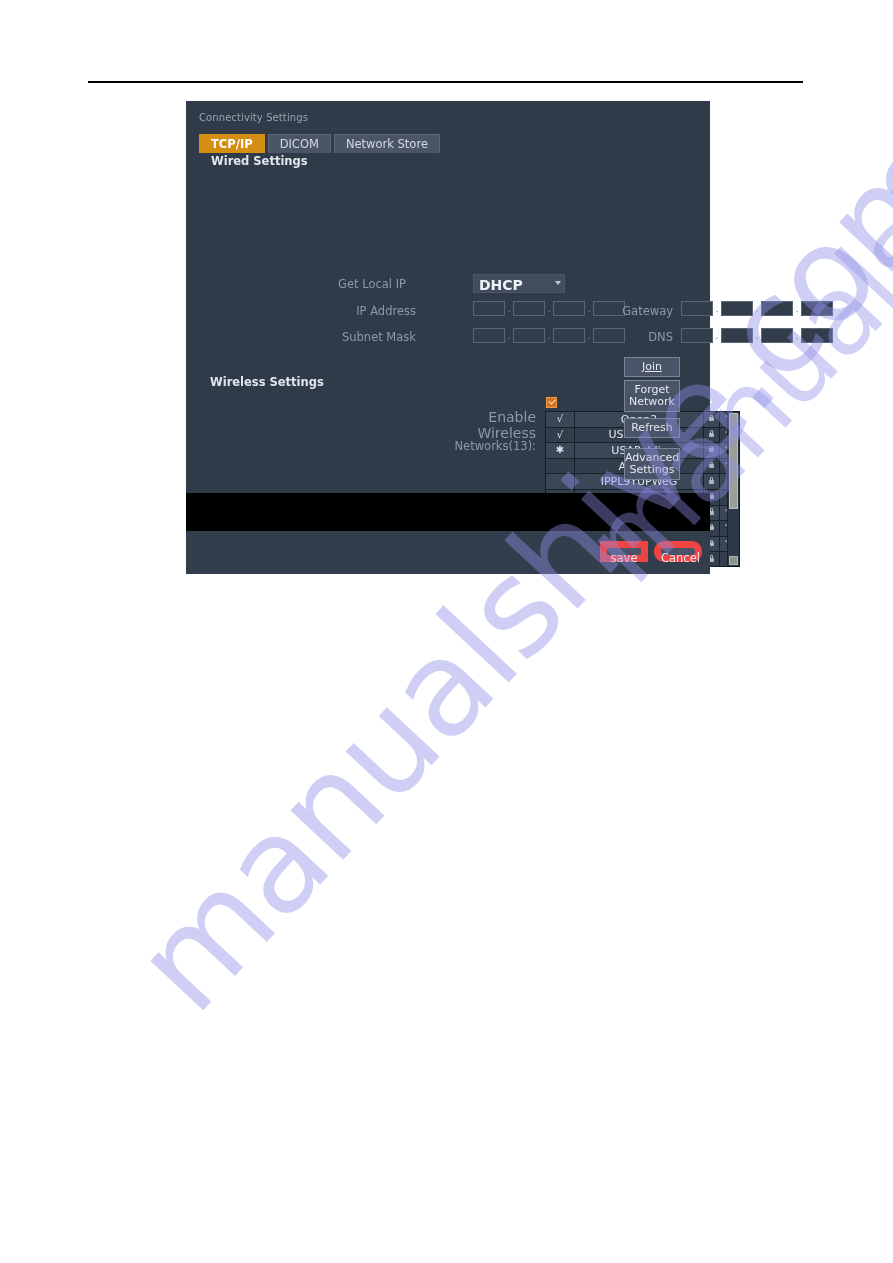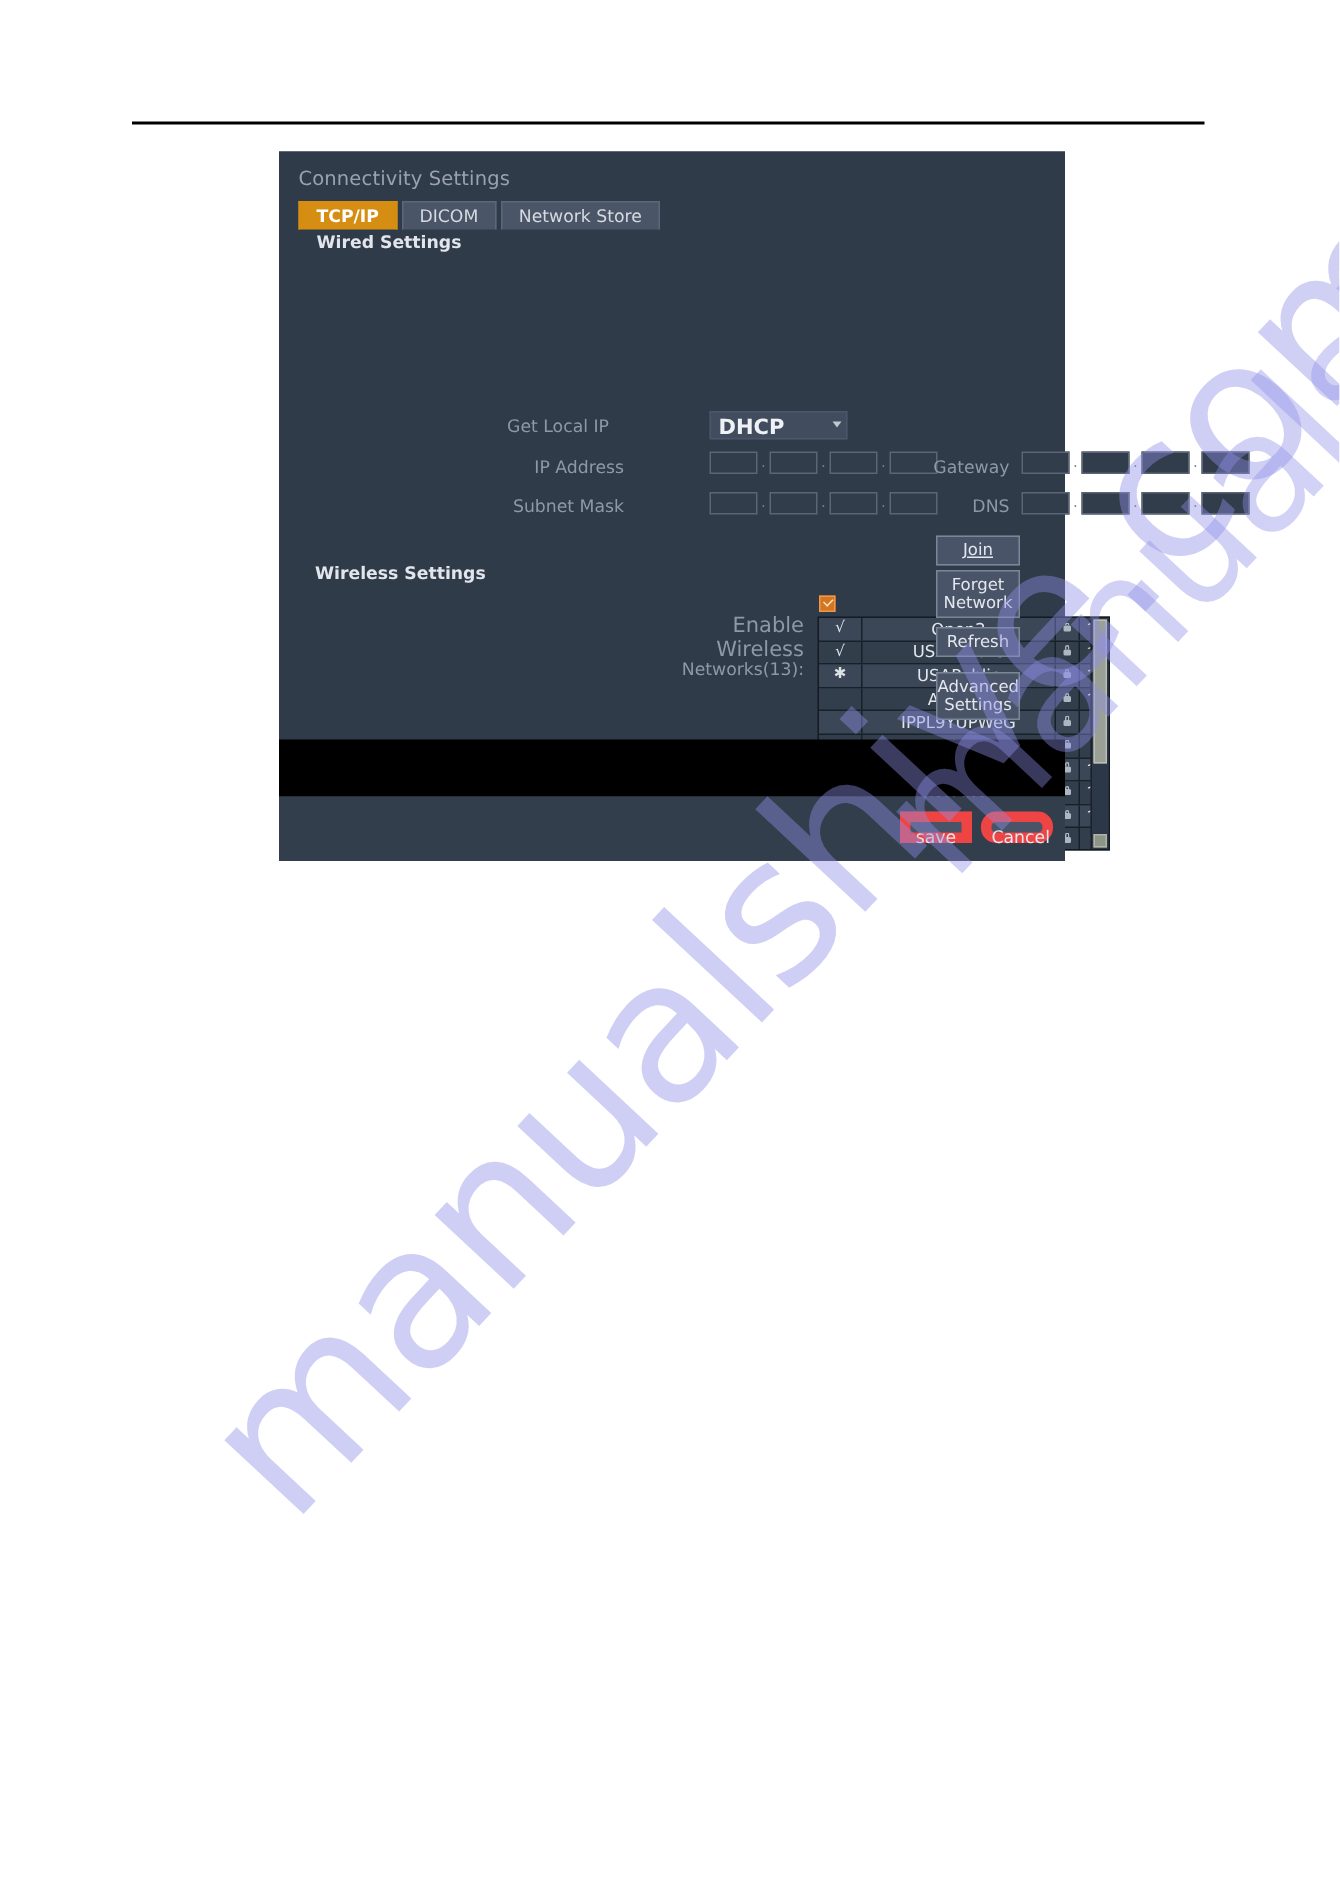--- a/index.html
+++ b/index.html
@@ -77,21 +77,21 @@
   .dialog-body {
     position: relative;
     height: 392px;
     background: #303b4a;
   }
 
   .title {
     position: absolute;
     left: 13px;
     top: 11px;
-    font-size: 13px;
+    font-size: 10px;
     color: #9aa2ae;
     letter-spacing: 0.1px;
   }
 
   
   .tabbar {
     position: absolute;
     left: 13px;
     top: 33px;
     display: flex;

